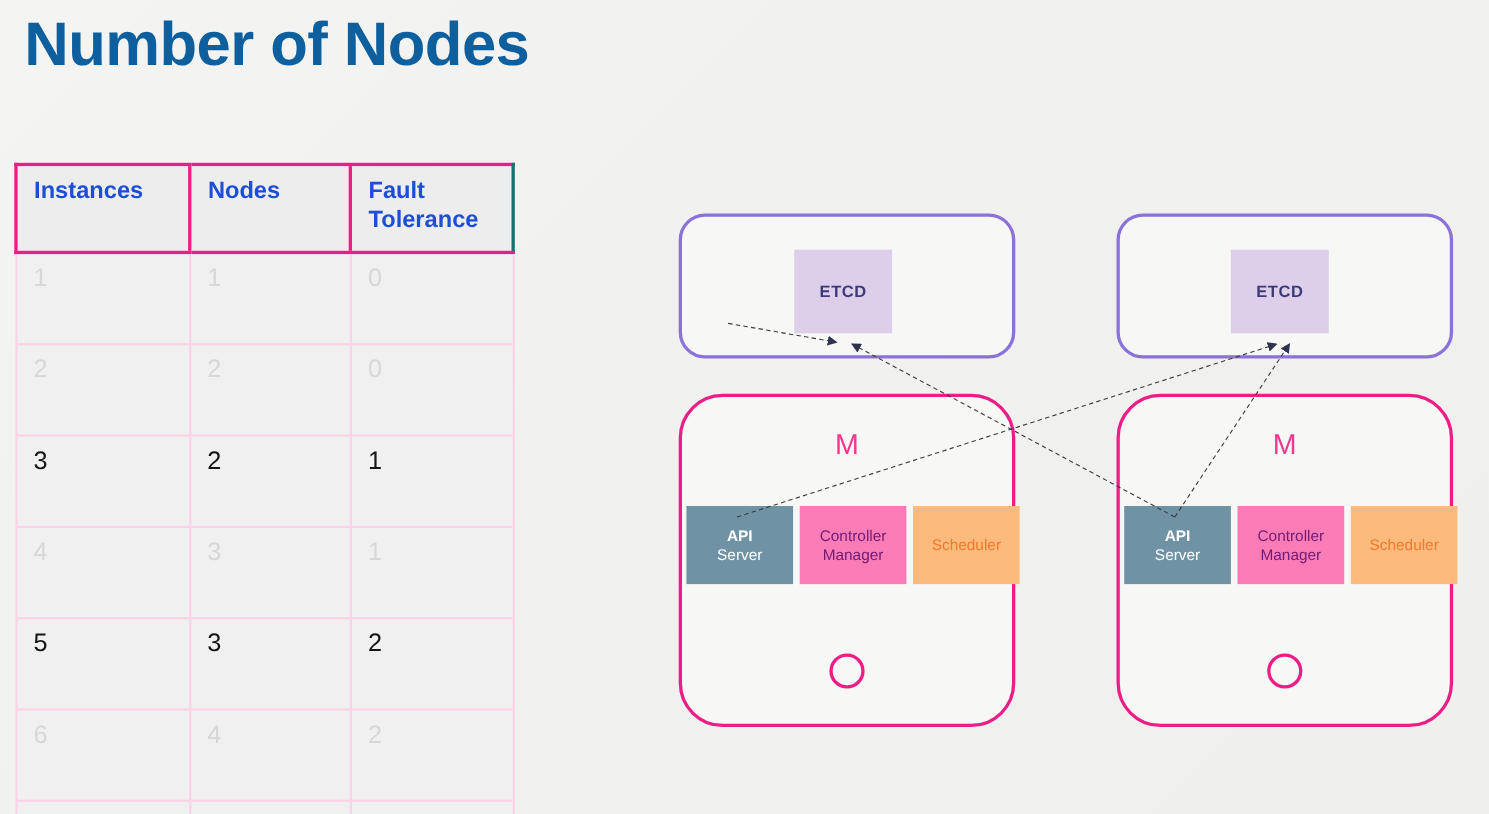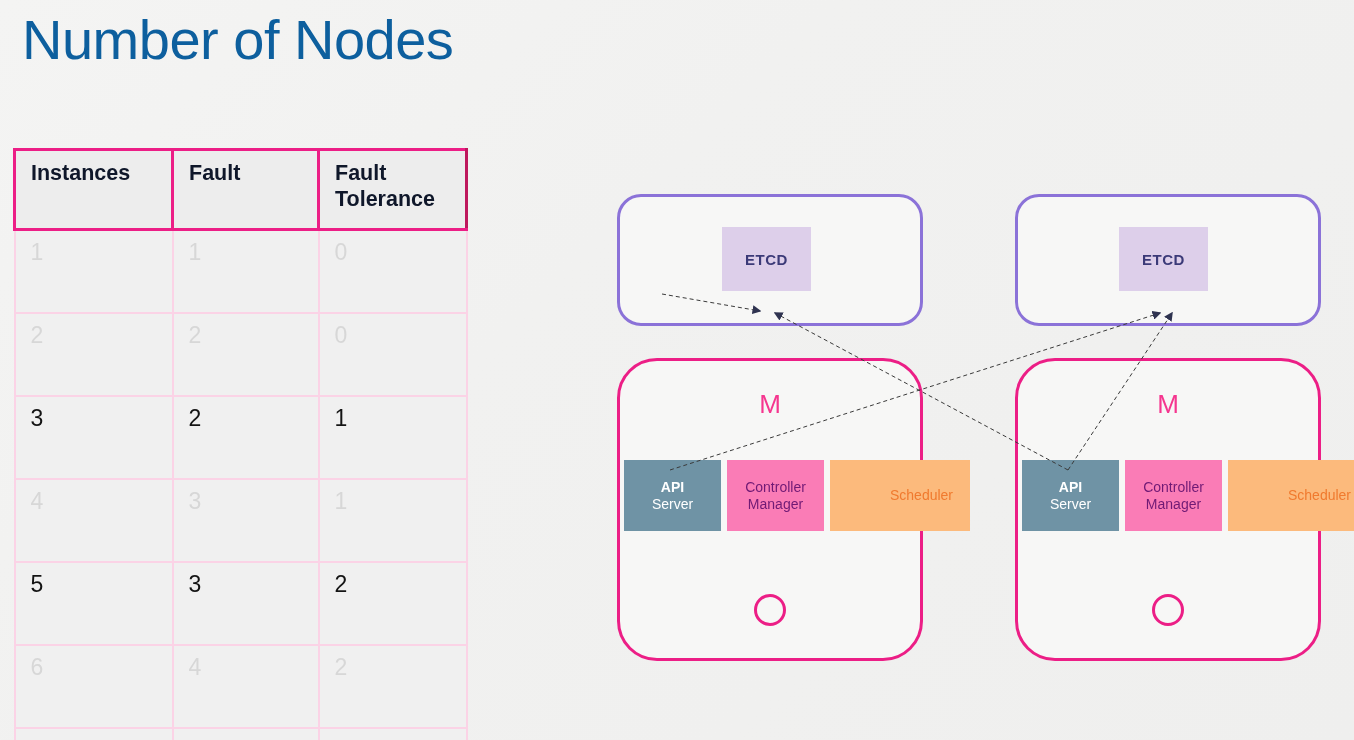--- a/index.html
+++ b/index.html
@@ -16,21 +16,21 @@
     font-family: "Liberation Sans", sans-serif;
     background: linear-gradient(135deg,#f4f4f3 0%, #f1f1f0 40%, #efefee 100%);
   }
 
   
   #slide-title {
     position: absolute;
     left: 22px;
     top: 8px;
     font-size: 56px;
-    font-weight: normal;
+    font-weight: bold;
     letter-spacing: -0.5px;
     color: #0d5f9e;
     line-height: 1.15;
     white-space: nowrap;
   }
 
   
   #nodes-table {
     position: absolute;
     left: 13px;
@@ -45,30 +45,30 @@
 
   #nodes-table th, #nodes-table td {
     padding: 9px 0 0 15px;
     vertical-align: top;
     font-size: 21px;
     background: #f0f0f0;
   }
   #nodes-table thead th {
     height: 68px;
     font-weight: bold;
-    color: #0f172a;
+    color: #1d4ed8;
     font-size: 21.5px;
     line-height: 1.22;
     text-align: left;
     background: #ededed;
     border-top: 3px solid #ec1e86;
     border-bottom: 3px solid #ec1e86;
     border-left: 3px solid #ec1e86;
   }
-  #nodes-table thead th.last { border-right: 3px solid #be185d; }
+  #nodes-table thead th.last { border-right: 3px solid #0f766e; }
 
   #nodes-table tbody td {
     height: 72px;
     font-size: 23px;
     line-height: 1.1;
     border-left: 2px solid #fbd3e6;
     border-top: 2px solid #fbd3e6;
   }
   #nodes-table tbody td.last { border-right: 2px solid #fbd3e6; }
 
@@ -105,21 +105,21 @@
     width: 300px;
     height: 126px;
     top: 14px;
   }
   .etcd-shell.left  { left: 17px; }
   .etcd-shell.right { left: 415px; }
 
   .etcd-box {
     position: absolute;
     width: 89px;
-    height: 64px;
+    height: 76px;
     top: 47px;
     background: #ddcfea;
     display: flex;
     align-items: center;
     justify-content: center;
     font-size: 15px;
     font-weight: bold;
     color: #3b3a78;
     letter-spacing: 0.5px;
   }
@@ -163,21 +163,21 @@
     flex-direction: column;
     align-items: center;
     justify-content: center;
     font-size: 14px;
     line-height: 1.2;
     text-align: center;
   }
   .comp.api   { background: #6f93a5; color: #ffffff; }
   .comp.api .l1 { font-weight: bold; }
   .comp.ctrl  { background: #fa7cb6; color: #701a75; }
-  .comp.sched { background: #fcba7c; color: #f07a2e; padding-left: 43px; }
+  .comp.sched { background: #fcba7c; color: #f07a2e; }
 
   .node-circle {
     position: absolute;
     bottom: 32px;
     left: 50%;
     margin-left: -16px;
     width: 26px;
     height: 26px;
     border: 3px solid #ec1e86;
     border-radius: 50%;
@@ -202,21 +202,21 @@
 
 <table id="nodes-table">
   <colgroup>
       <col class="c0">
       <col class="c1">
       <col class="c2">
     </colgroup>
   <thead>
     <tr>
       <th>Instances</th>
-      <th>Fault</th>
+      <th>Nodes</th>
       <th class="last">Fault Tolerance</th>
     </tr>
   </thead>
   <tbody>
     <tr class="dim">
       <td>1</td>
       <td>1</td>
       <td class="last">0</td>
     </tr>
     <tr class="dim">

